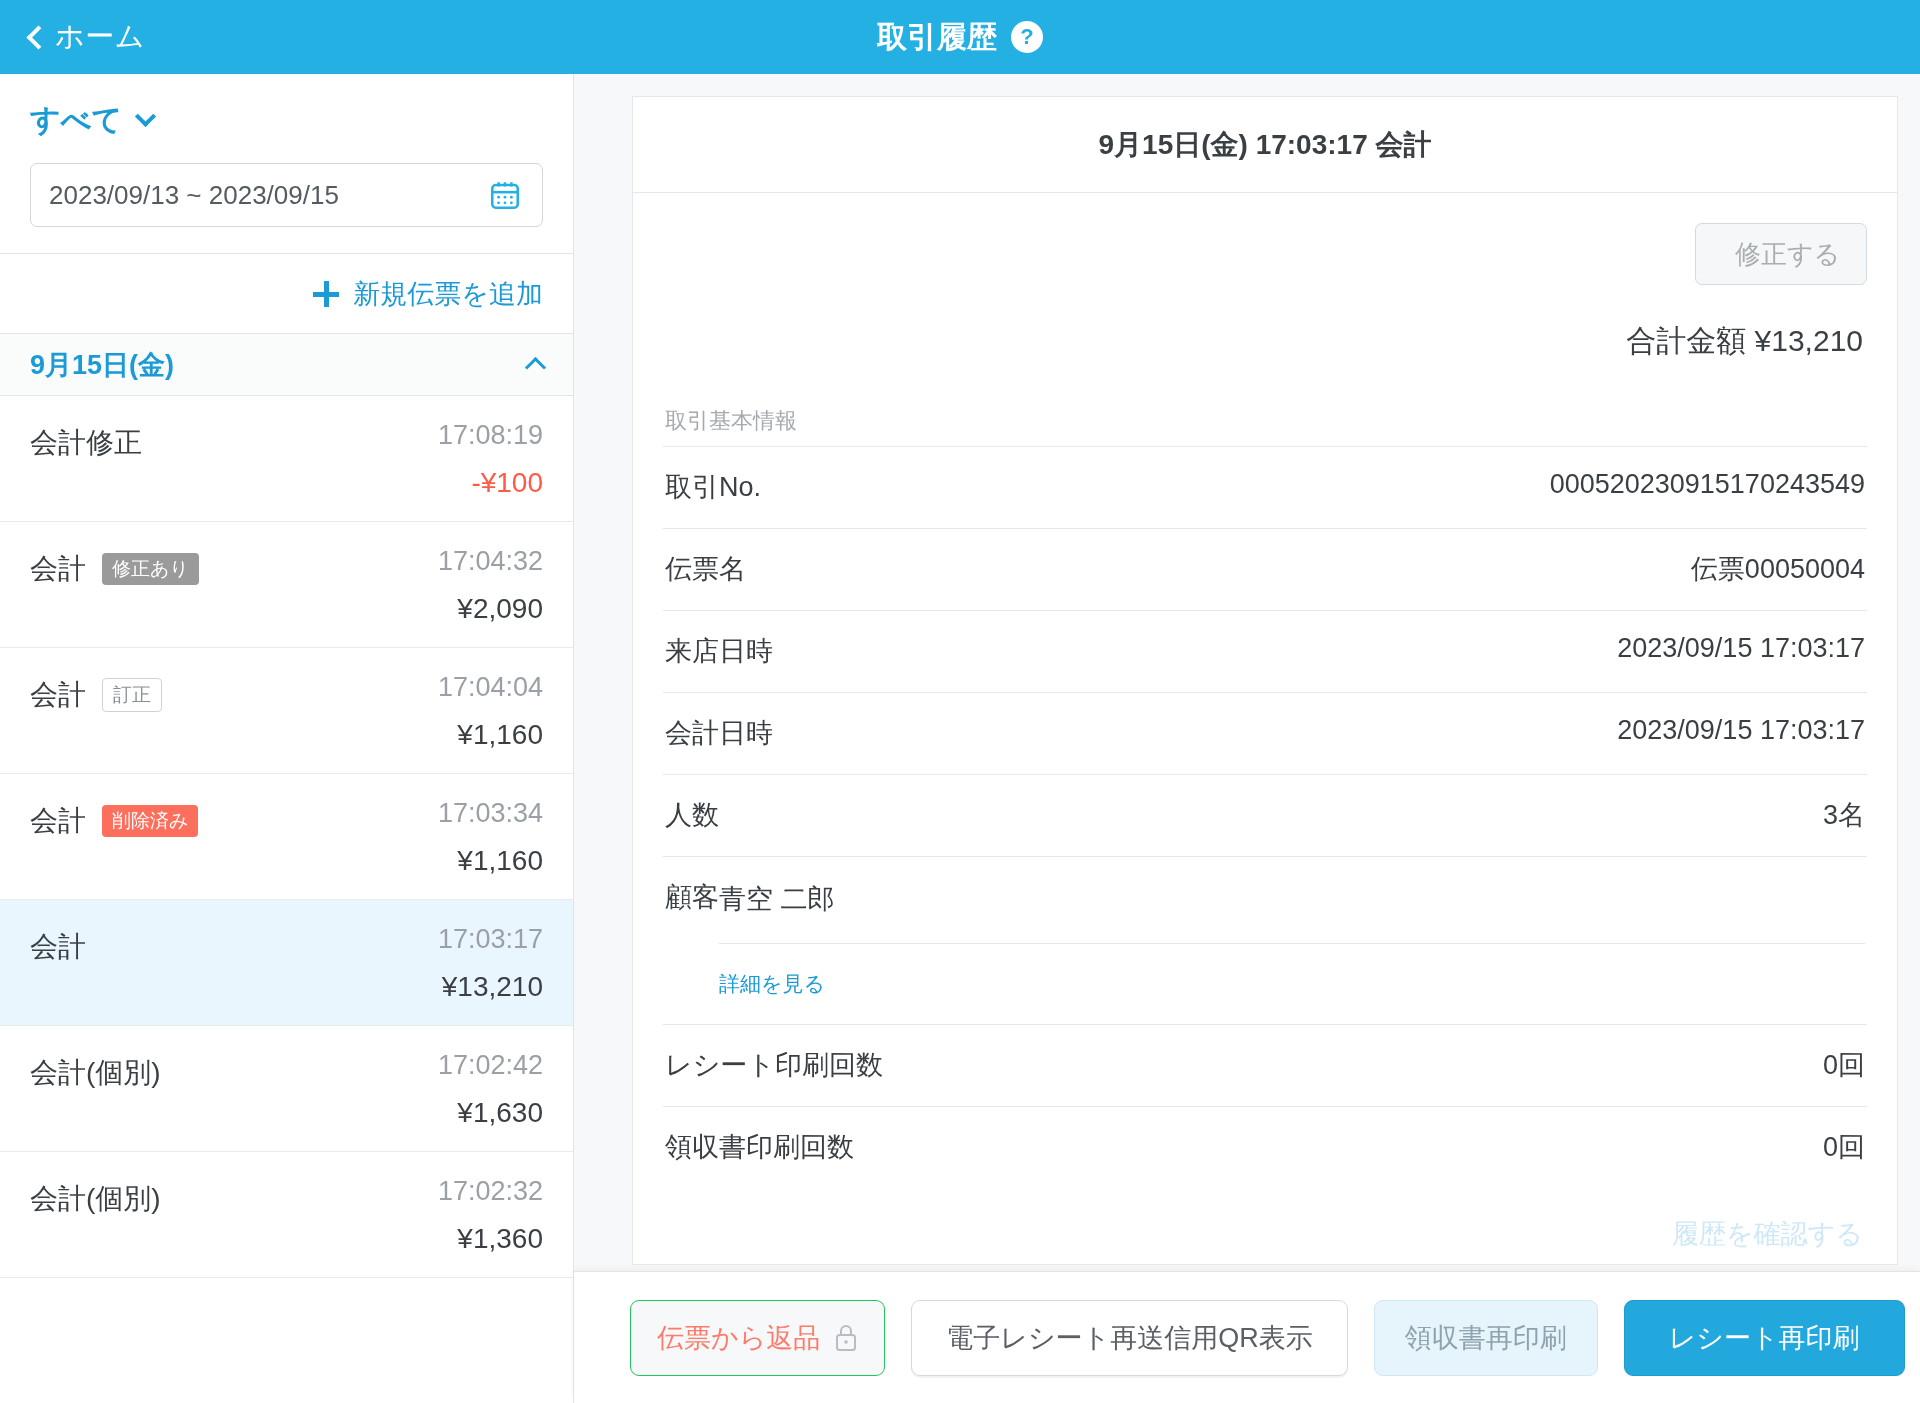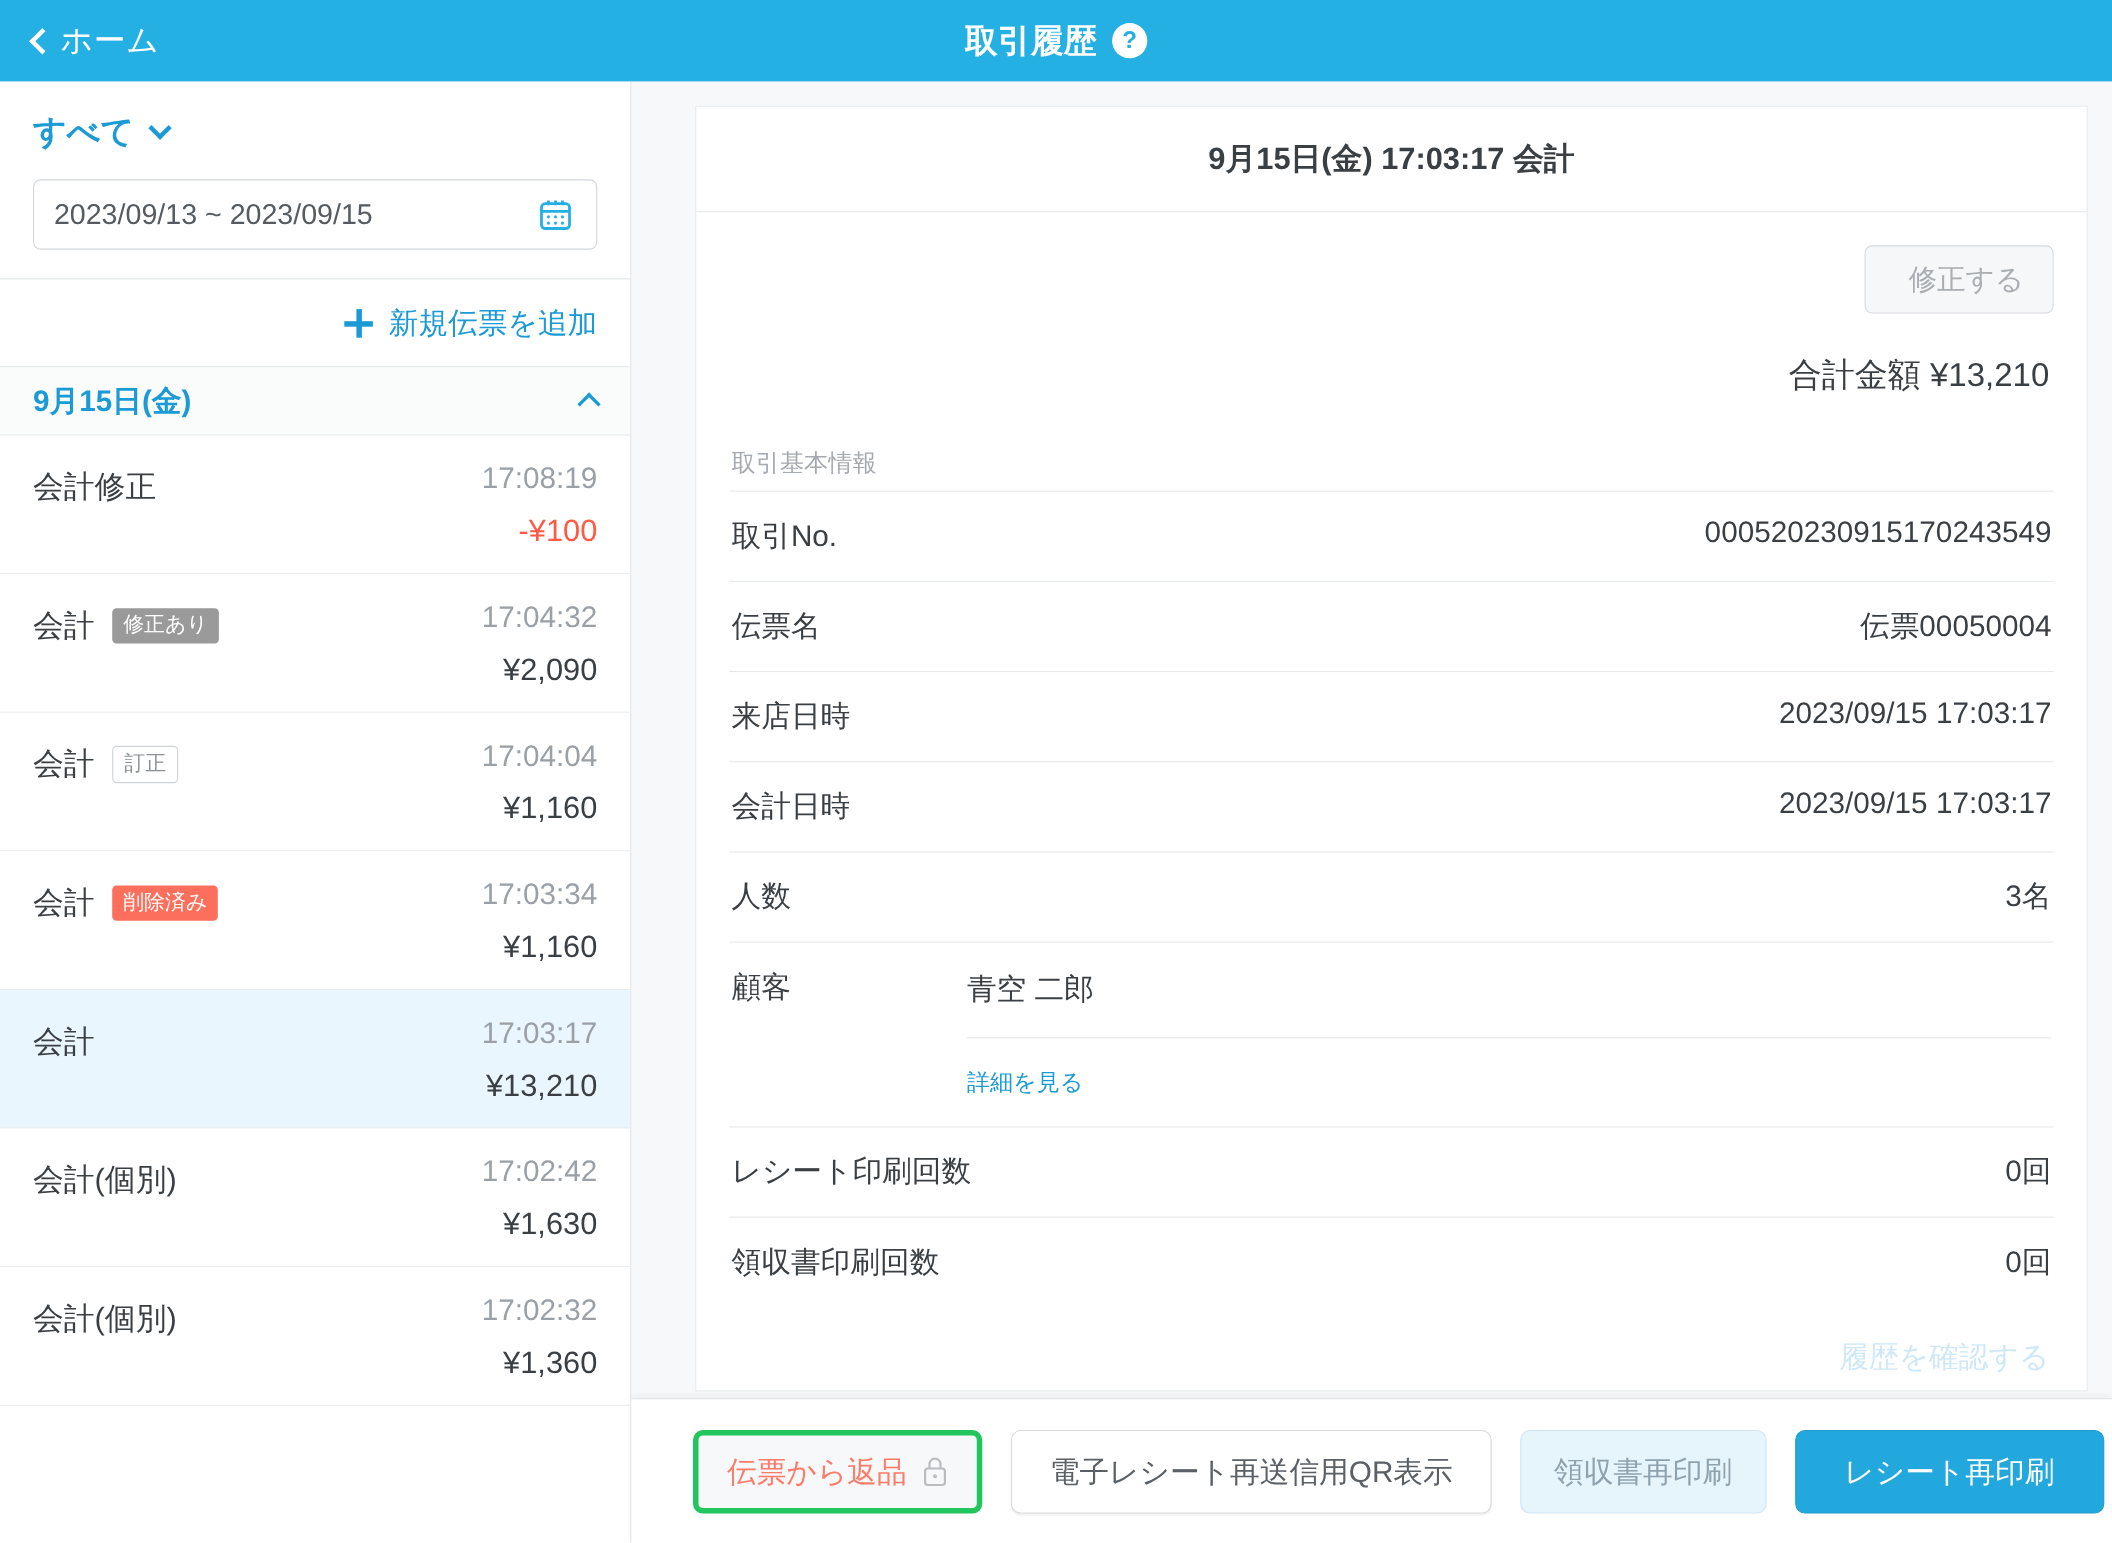--- a/index.html
+++ b/index.html
@@ -153,21 +153,21 @@
   .kv-table { width: 100%; }
   .kv-row {
     display: flex; justify-content: space-between; align-items: flex-start;
     border-top: 1px solid #e6e9eb; padding: 22px 2px;
     min-height: 82px;
   }
   .kv-key { font-size: 27px; color: #3a3f44; flex: none; }
   .kv-val { font-size: 27px; color: #3a3f44; text-align: right; }
 
   .kv-row.customer { align-items: stretch; padding-bottom: 0; }
-  .cust-block { flex: 1; margin-left: 160px; }
+  .cust-block { flex: 1; }
   .cust-name { font-size: 27px; color: #3a3f44; padding: 2px 0 26px 0; }
   .cust-sep { height: 1px; background: #e6e9eb; }
   .cust-link { font-size: 21px; color: #1b9ad6; padding: 26px 0; cursor: pointer; }
 
   .history-link-row {
     position: absolute; left: 0; right: 0; bottom: 0;
     text-align: right; padding: 0 34px 12px 0;
   }
   .history-link { font-size: 27px; color: #cfe8f7; cursor: pointer; }
 
@@ -178,21 +178,21 @@
     display: flex; align-items: center; gap: 26px;
     padding: 0 30px 0 56px;
     box-shadow: 0 -3px 6px rgba(0,0,0,0.04);
   }
   .btn {
     height: 76px; border-radius: 9px; font-size: 27px;
     display: inline-flex; align-items: center; justify-content: center; gap: 14px;
     cursor: pointer; font-family: inherit; white-space: nowrap;
   }
   .btn-return {
-    background: #f7f8f9; border: 5px solid #22c55e; color: #fc7b69;
+    background: #f7f8f9; border: 1px solid #22c55e; color: #fc7b69;
     padding: 0 26px;
   }
   .lock-icon { width: 24px; height: 28px; flex: none; }
   .btn-qr {
     background: #fff; border: 1px solid #d7dadd; color: #5a6066;
     padding: 0 34px;
     box-shadow: 0 2px 0 rgba(0,0,0,0.05);
   }
   .btn-receipt2 {
     background: #e6f4fc; border: 1px solid #cfe6f6; color: #8fa3ae;

